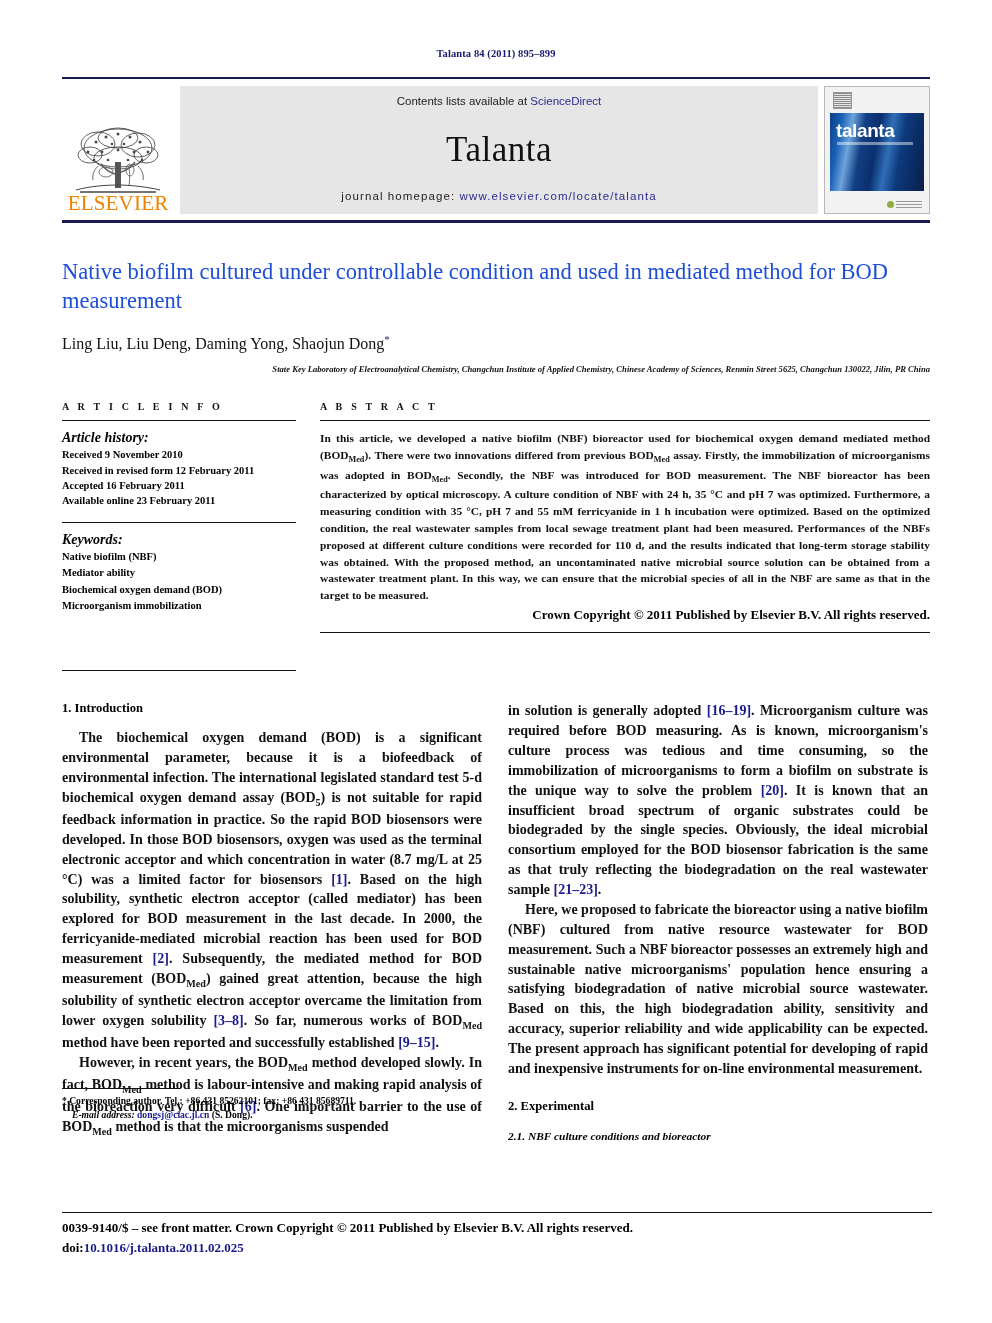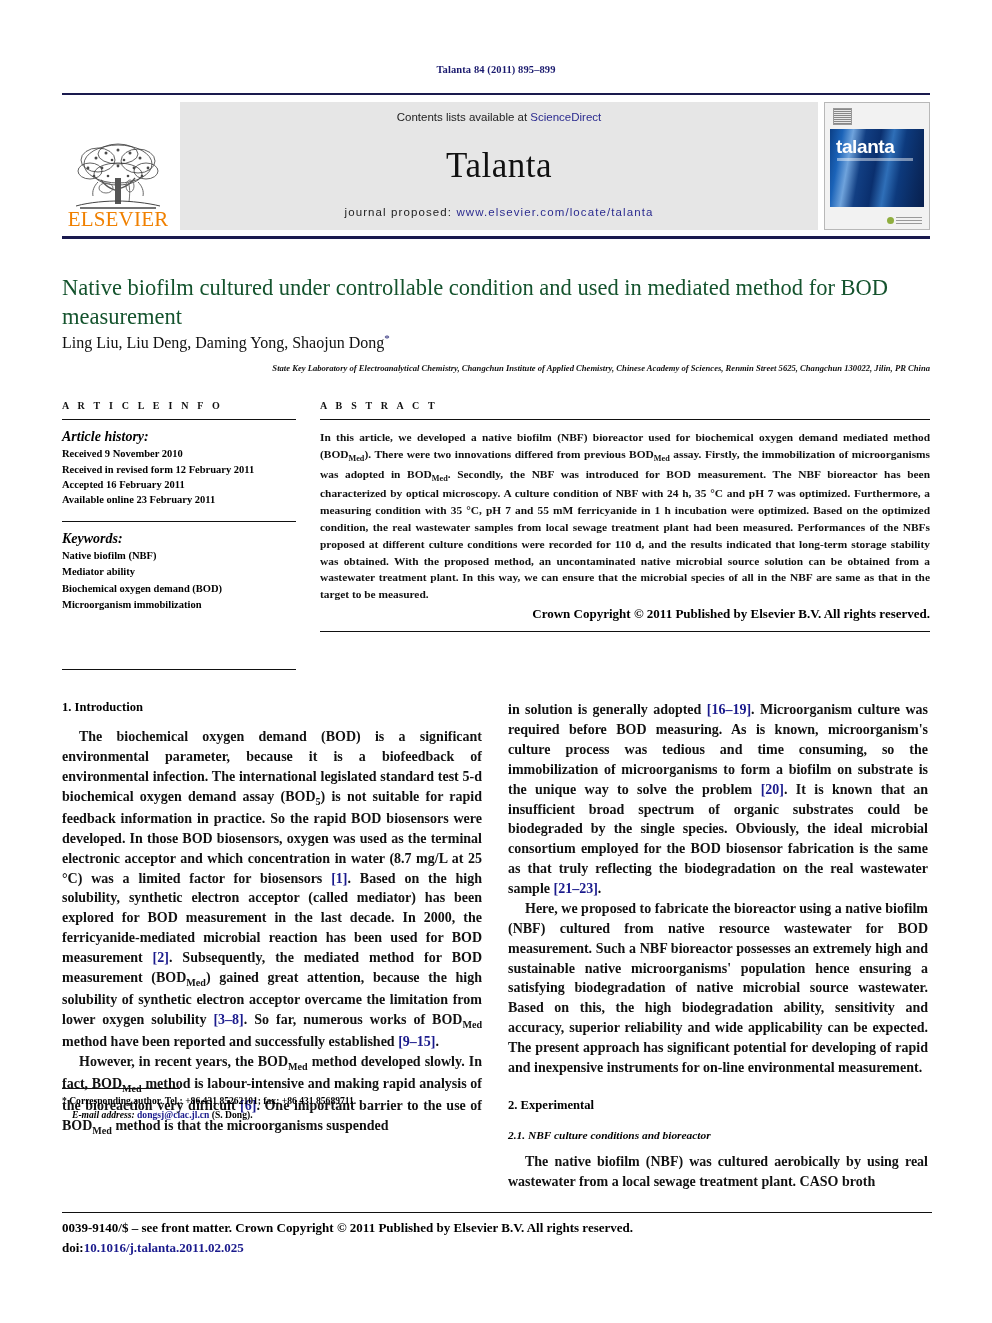--- a/index.html
+++ b/index.html
@@ -22,21 +22,21 @@
     box-sizing: border-box;
     padding: 0 62px;
   }
 
   
   .runhead {
     text-align: center;
     font-size: 10.5px;
     font-weight: bold;
     color: #1a1a6e;
-    padding-top: 64px;
+    padding-top: 48px;
     letter-spacing: .1px;
   }
 
   
   .masthead {
     margin-top: 18px;
     border-top: 2.5px solid #1a1a4e;
     padding-top: 7px;
     display: flex;
     align-items: stretch;
@@ -151,24 +151,25 @@
     border-bottom: 3px solid #1a1a4e;
     margin-top: 6px;
   }
 
   
   .title {
     font-size: 22.5px;
     line-height: 1.3;
     margin-top: 34px;
     font-weight: normal;
-    color: #14532d;
+    color: #1d4ed8;
   }
   .authors {
     font-size: 16px;
+    margin-top: 17px;
     color: #111;
   }
   .authors .star { color: #1a1a6e; font-size: 11px; vertical-align: super; }
   .affil {
     font-size: 8.6px;
     font-style: italic;
     font-weight: bold;
     line-height: 1.45;
     margin-top: 10px;
     color: #111;
@@ -359,21 +360,21 @@
         <text x="50" y="88" font-family="Liberation Serif, serif" font-size="21" letter-spacing="0.2" text-anchor="middle" fill="#f08000">ELSEVIER</text>
       </svg>
     </div>
 
     <div class="banner">
       <div class="contents-line">
         <span>Contents lists available at </span><span class="sd">ScienceDirect</span>
       </div>
       <div class="journal-name">Talanta</div>
       <div class="homepage">
-        <span>journal proposed: </span><span class="url">www.elsevier.com/locate/talanta</span>
+        <span>journal homepage: </span><span class="url">www.elsevier.com/locate/talanta</span>
       </div>
     </div>
 
     <div class="cover-thumb">
       <div class="tiny-logo"></div>
       <div class="cover-art">
         <div class="talanta-word">talanta</div>
         <div class="sub-rule"></div>
       </div>
       <div class="cover-foot">
@@ -424,21 +425,20 @@
       <h2 class="sec">1.  Introduction</h2>
       <p class="para">The biochemical oxygen demand (BOD) is a significant environmental parameter, because it is a biofeedback of environmental infection. The international legislated standard test 5-d biochemical oxygen demand assay (BOD<sub>5</sub>) is not suitable for rapid feedback information in practice. So the rapid BOD biosensors were developed. In those BOD biosensors, oxygen was used as the terminal electronic acceptor and which concentration in water (8.7 mg/L at 25 °C) was a limited factor for biosensors <span class="cite">[1]</span>. Based on the high solubility, synthetic electron acceptor (called mediator) has been explored for BOD measurement in the last decade. In 2000, the ferricyanide-mediated microbial reaction has been used for BOD measurement <span class="cite">[2]</span>. Subsequently, the mediated method for BOD measurement (BOD<sub>Med</sub>) gained great attention, because the high solubility of synthetic electron acceptor overcame the limitation from lower oxygen solubility <span class="cite">[3–8]</span>. So far, numerous works of BOD<sub>Med</sub> method have been reported and successfully established <span class="cite">[9–15]</span>.</p>
       <p class="para">However, in recent years, the BOD<sub>Med</sub> method developed slowly. In fact, BOD<sub>Med</sub> method is labour-intensive and making rapid analysis of the bioreaction very difficult <span class="cite">[6]</span>. One important barrier to the use of BOD<sub>Med</sub> method is that the microorganisms suspended</p>
     </div>
 
     <div class="bcol">
       <p class="para noind">in solution is generally adopted <span class="cite">[16–19]</span>. Microorganism culture was required before BOD measuring. As is known, microorganism's culture process was tedious and time consuming, so the immobilization of microorganisms to form a biofilm on substrate is the unique way to solve the problem <span class="cite">[20]</span>. It is known that an insufficient broad spectrum of organic substrates could be biodegraded by the single species. Obviously, the ideal microbial consortium employed for the BOD biosensor fabrication is the same as that truly reflecting the biodegradation on the real wastewater sample <span class="cite">[21–23]</span>.</p>
       <p class="para">Here, we proposed to fabricate the bioreactor using a native biofilm (NBF) cultured from native resource wastewater for BOD measurement. Such a NBF bioreactor possesses an extremely high and sustainable native microorganisms' population hence ensuring a satisfying biodegradation of native microbial source wastewater. Based on this, the high biodegradation ability, sensitivity and accuracy, superior reliability and wide applicability can be expected. The present approach has significant potential for developing of rapid and inexpensive instruments for on-line environmental measurement.</p>
       <h2 class="sec" style="margin-top:20px">2.  Experimental</h2>
       <h3 class="subsec">2.1.  NBF culture conditions and bioreactor</h3>
-      <p class="para">The native biofilm (NBF) was cultured aerobically by using real wastewater from a local sewage treatment plant. CASO broth</p>
     </div>
   </div>
 
   <div class="footnote-wrap">
     <div class="fn-rule"></div>
     <div class="fn-line">
       <span>*</span><span> Corresponding author. Tel.: +86 431 85262101; fax: +86 431 85689711.</span>
     </div>
     <div class="fn-line" style="padding-left:10px">
       <span class="ital">E-mail address: </span><span class="mail">dongsj@ciac.jl.cn</span><span> (S. Dong).</span>

